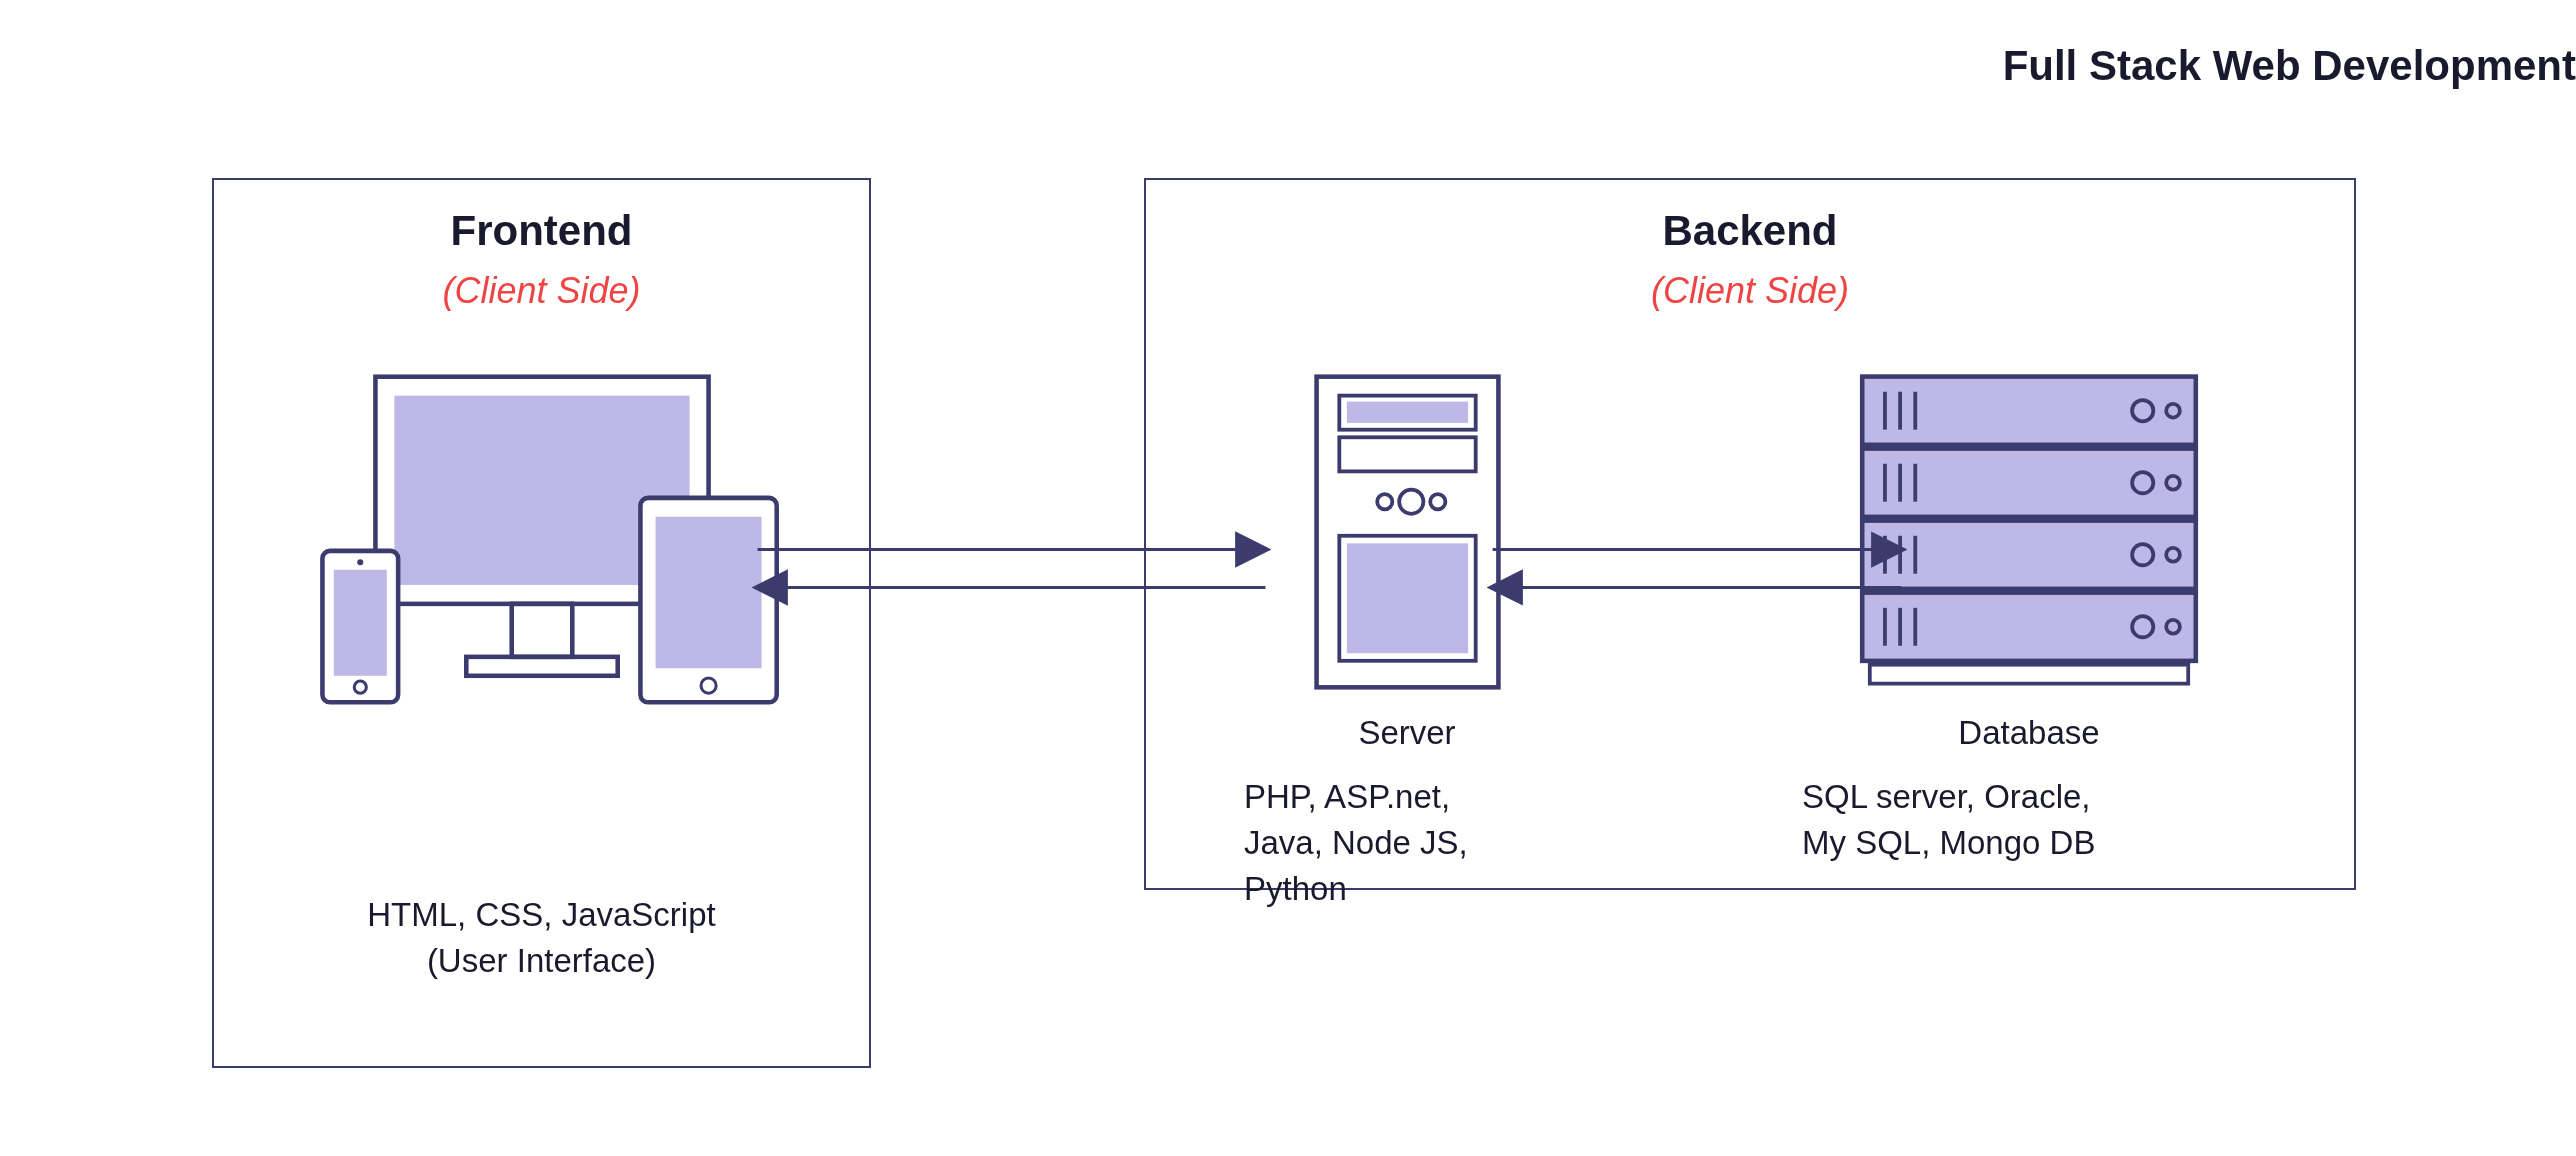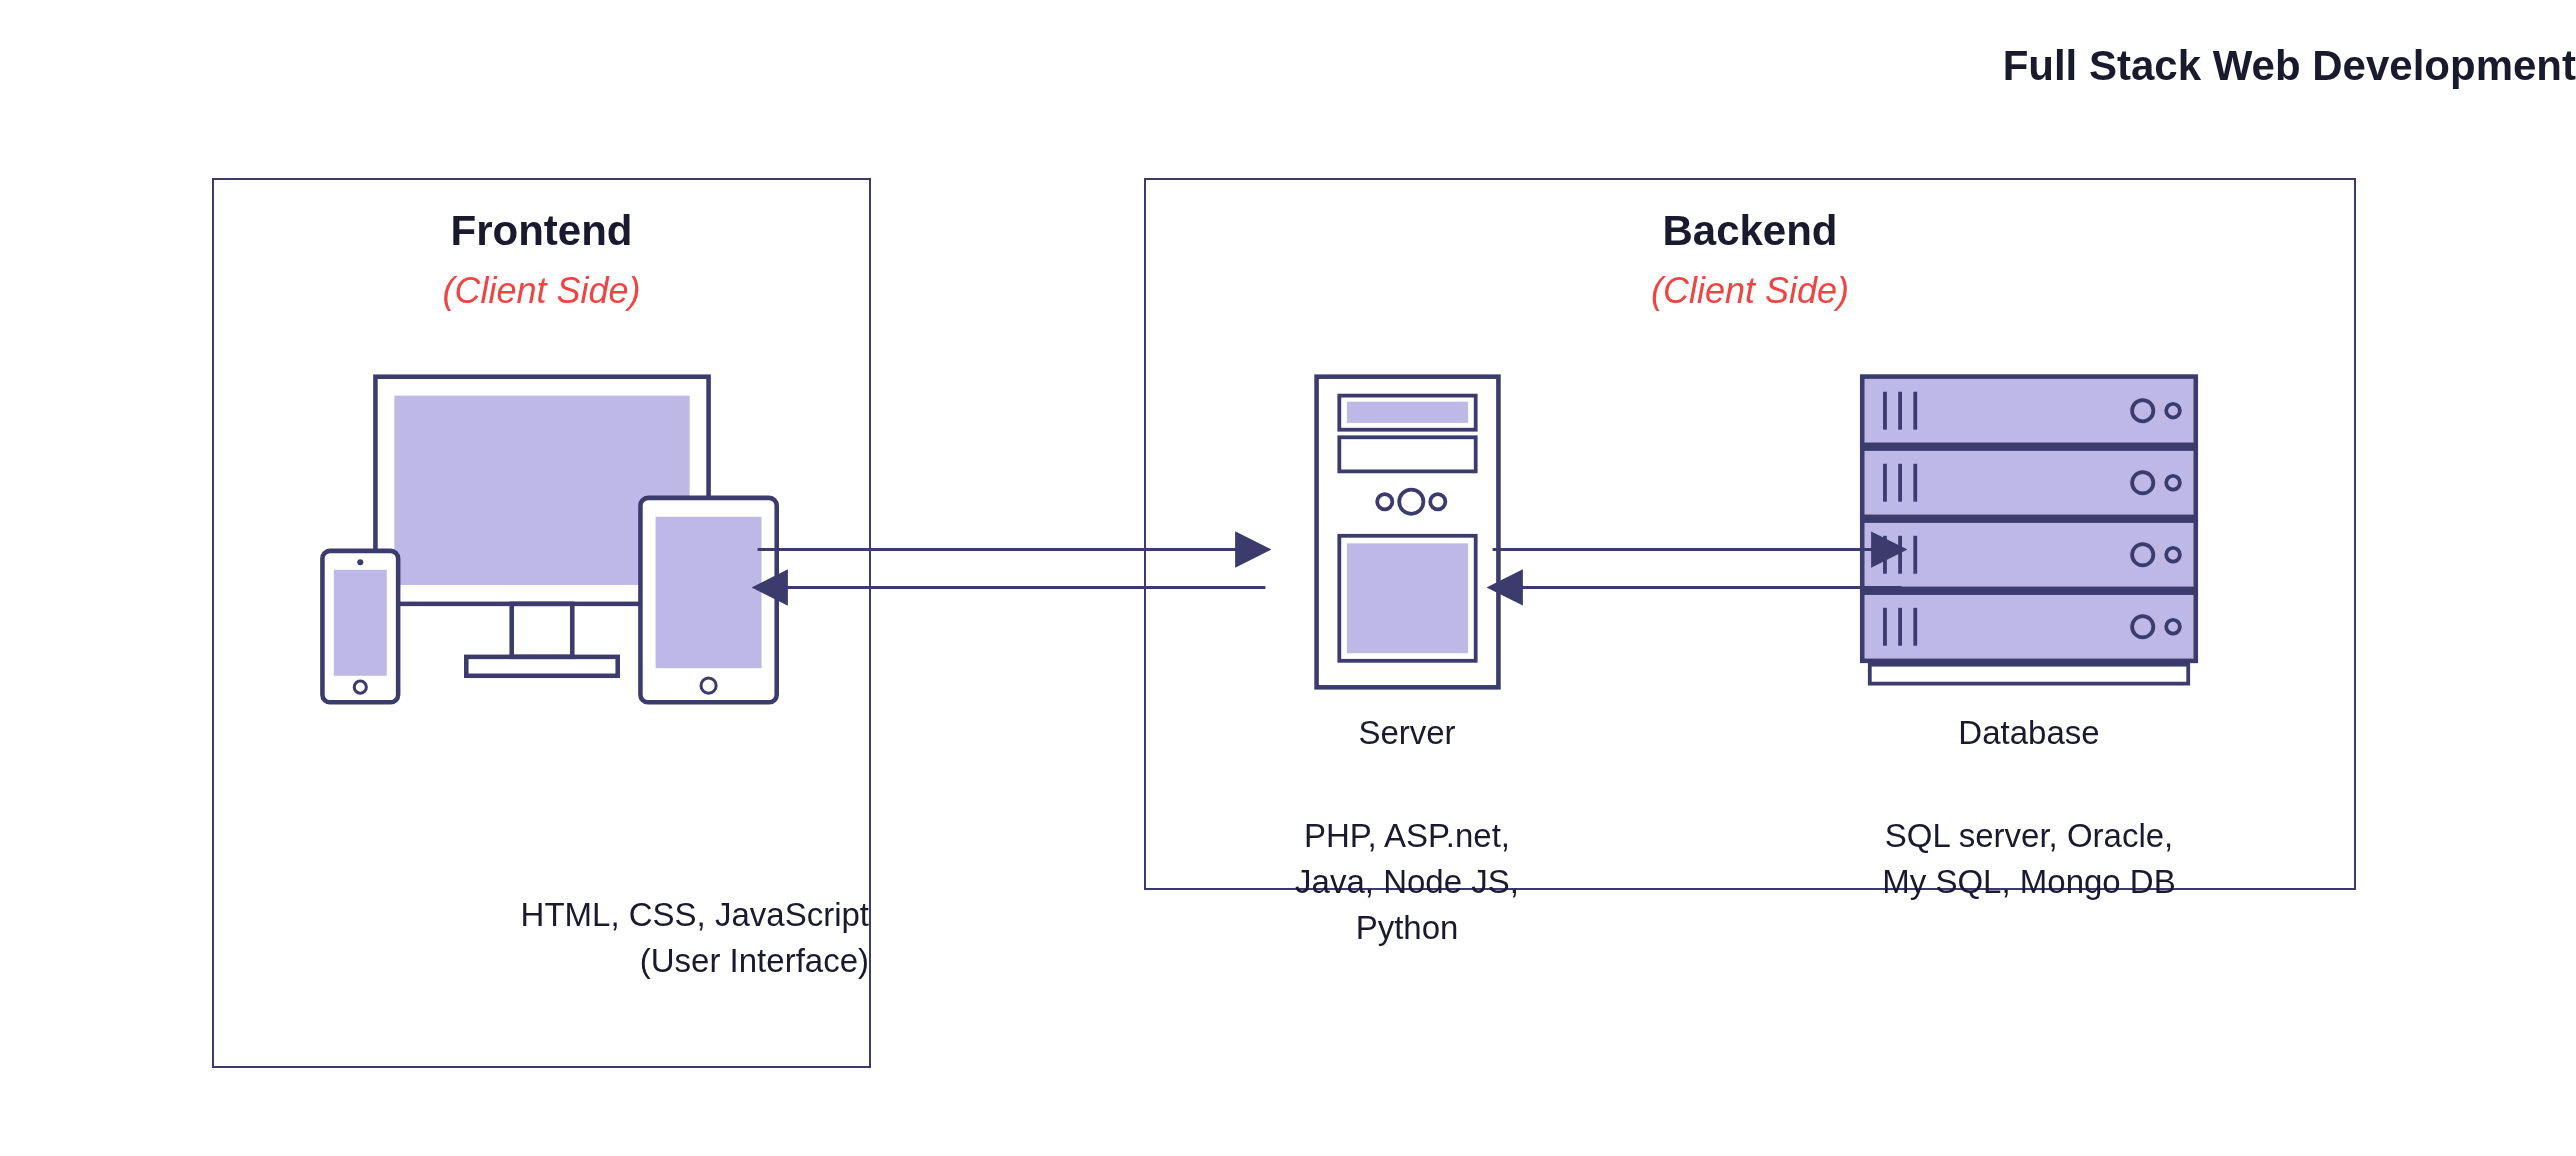--- a/index.html
+++ b/index.html
@@ -53,21 +53,21 @@
     color: #ef4444;
   }
   .icon-area {
     position: absolute;
     left: 0;
     right: 0;
     display: flex;
     justify-content: center;
   }
   .tech-list {
-    text-align: right;
+    text-align: center;
     font-size: 33px;
     color: #1a1a2e;
     line-height: 1.4;
     position: absolute;
   }
   
   .frontend-tech { left: 0; right: 0; top: 712px; }
   
   .server-col {
     position: absolute;
@@ -81,23 +81,23 @@
     top: 189px;
     width: 454px;
   }
   .col-label {
     text-align: center;
     font-size: 33px;
     margin-top: 19px;
     color: #1a1a2e;
   }
   .col-tech {
-    text-align: center;
+    text-align: left;
     font-size: 33px;
-    margin-top: 61px;
+    margin-top: 22px;
     line-height: 1.4;
     color: #1a1a2e;
   }
   
   .arrow-group {
     position: absolute;
   }
 </style>
 </head>
 <body>

